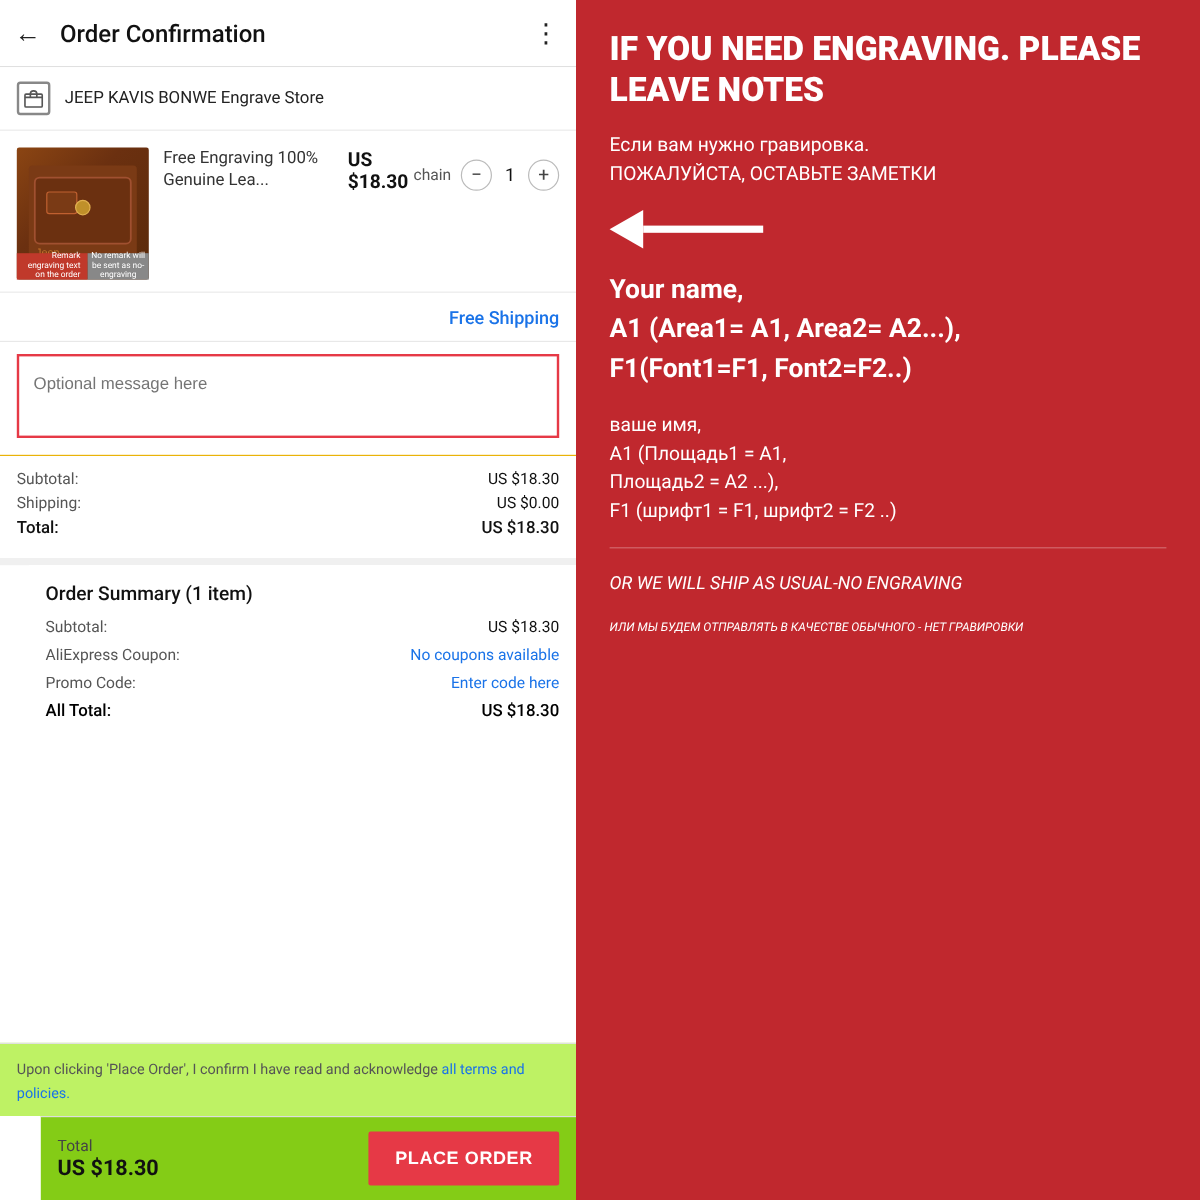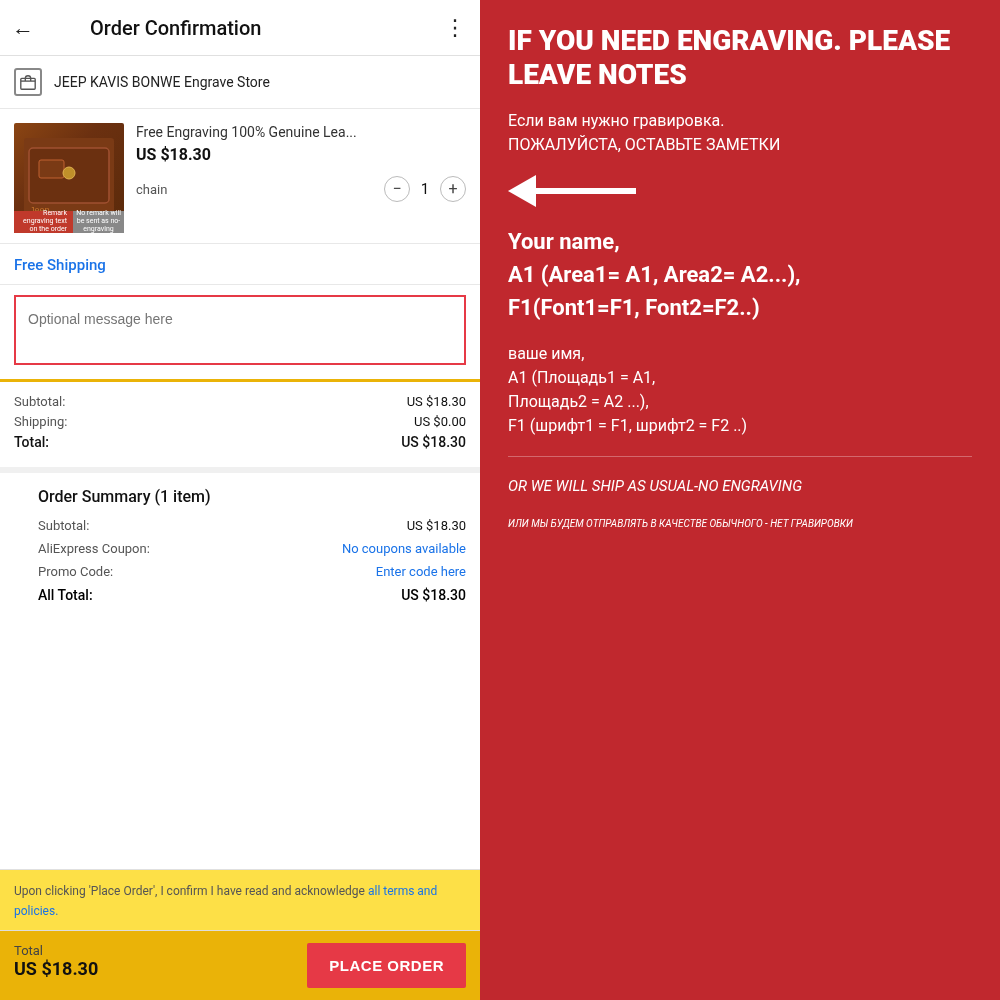--- a/index.html
+++ b/index.html
@@ -34,21 +34,20 @@
       font-size: 22px;
       color: #222;
       margin-right: 16px;
       cursor: pointer;
     }
     .header-title {
       font-size: 20px;
       font-weight: 500;
       color: #111;
       flex: 1;
-      margin-left: 40px;
     }
     .header-more {
       font-size: 22px;
       color: #222;
       cursor: pointer;
       letter-spacing: 2px;
     }
 
     
     .store-row {
@@ -142,21 +141,21 @@
       justify-content: center;
       font-size: 7px;
       color: #fff;
       padding: 2px;
       text-align: center;
       line-height: 1.1;
     }
     .product-info {
       flex: 1;
       display: flex;
-      flex-direction: column;
+      flex-direction: row;
       gap: 4px;
     }
     .product-title {
       font-size: 14px;
       color: #333;
       line-height: 1.3;
     }
     .product-price {
       font-size: 16px;
       font-weight: bold;
@@ -202,36 +201,37 @@
     
     .shipping-section {
       padding: 12px 14px 10px 14px;
       background: #fff;
       border-bottom: 1px solid #e8e8e8;
     }
     .shipping-free {
       font-size: 15px;
       color: #1a73e8;
       font-weight: 500;
+      text-align: right;
     }
     .shipping-delivery {
       font-size: 13px;
       color: #555;
       margin-top: 3px;
     }
     .delivery-date {
       font-weight: bold;
       color: #111;
     }
 
     
     .message-section {
       padding: 10px 14px 10px 14px;
       background: #fff;
-      border-bottom: 3px solid #eab308;
+      border-bottom: 1px solid #eab308;
     }
     .message-input {
       width: 100%;
       border: 2px solid #e63946;
       padding: 14px 12px;
       font-size: 14px;
       color: #aaa;
       outline: none;
       resize: none;
       height: 70px;
@@ -292,41 +292,42 @@
       display: flex;
       justify-content: space-between;
       margin-top: 4px;
       font-size: 14px;
       font-weight: 500;
     }
 
     
     .terms-section {
       padding: 10px 14px;
-      background: #fde047;
+      background: #bef264;
       border-top: 1px solid #e0e0e0;
     }
     .terms-text {
       font-size: 12px;
       color: #555;
       line-height: 1.5;
     }
     .terms-link {
       color: #1a73e8;
     }
 
     
     .footer-bar {
       display: flex;
-      align-items: flex-start;
+      align-items: center;
       justify-content: space-between;
       padding: 12px 14px;
-      background: #eab308;
+      background: #84cc16;
       border-top: 1px solid #ddd;
       min-height: 64px;
+      margin-left: 34px;
     }
     .footer-total-label {
       font-size: 13px;
       color: #444;
     }
     .footer-total-amount {
       font-size: 18px;
       font-weight: bold;
       color: #111;
     }

